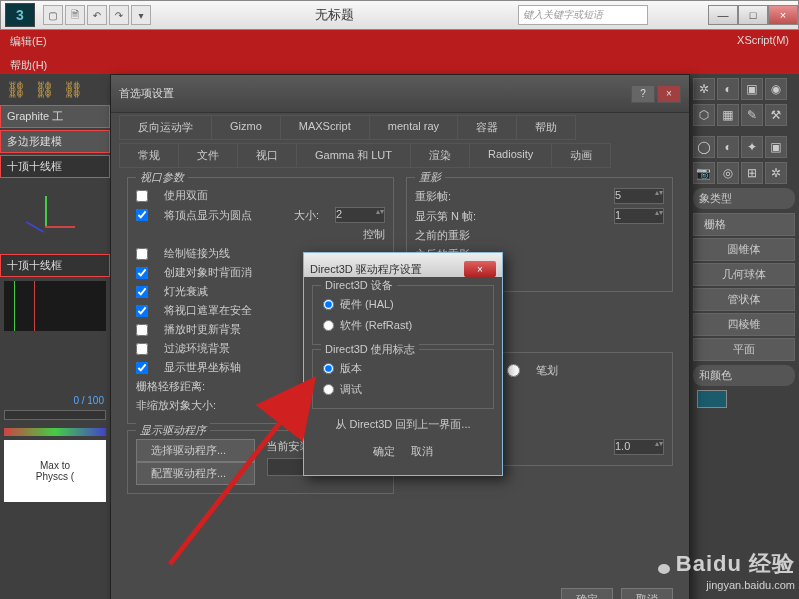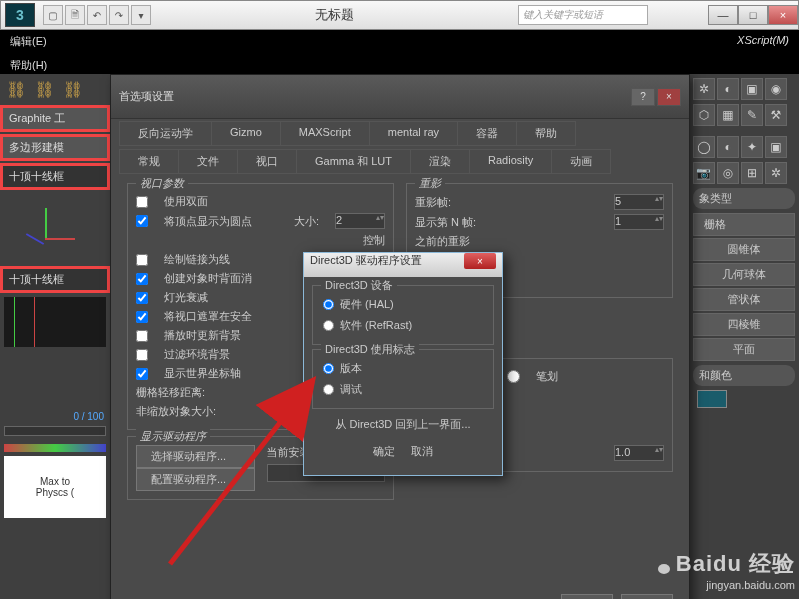--- a/index.html
+++ b/index.html
@@ -10,29 +10,29 @@
 .titlebar { height: 30px; background: linear-gradient(to bottom, #f8f8f8, #e0e0e0); display: flex; align-items: center; border: 1px solid #888; }
 .titlebar .logo { width: 30px; height: 24px; background: #0a3640; margin: 0 4px; border: 1px solid #444; display: flex; align-items: center; justify-content: center; color: #6bc0cc; font-weight: bold; font-size: 14px; }
 .titlebar .quick-tools { display: flex; gap: 2px; margin-left: 4px; }
 .titlebar .quick-tools .tbtn { width: 20px; height: 20px; background: #e8e8e8; border: 1px solid #aaa; display: flex; align-items: center; justify-content: center; color: #555; font-size: 10px; }
 .titlebar .title { flex: 1; text-align: center; color: #333; font-size: 13px; }
 .titlebar .search { width: 130px; height: 20px; background: #fff; border: 1px solid #aaa; color: #999; padding: 0 4px; font-style: italic; font-size: 10px; line-height: 18px; }
 .titlebar .win-controls { display: flex; margin-left: auto; }
 .titlebar .win-controls .wbtn { width: 30px; height: 20px; background: linear-gradient(to bottom,#f0f0f0,#d0d0d0); border: 1px solid #888; display: flex; align-items: center; justify-content: center; color: #333; }
 .titlebar .win-controls .wbtn.close { background: linear-gradient(to bottom,#e89090,#c05050); color: #fff; }
 
-.menubar { height: 24px; background: #000000; display: flex; color: #ddd; }
+.menubar { height: 24px; background: #b91c1c; display: flex; color: #ddd; }
 .menubar .mitem { padding: 4px 10px; }
-.menubar .mitem.right { margin-left: auto; font-style: italic; }
+.menubar .mitem.right { margin-left: auto; }
 
 .main-area { position: relative; height: 545px; background: #494949; }
 
 
 .left-panel { position: absolute; left: 0; top: 0; width: 110px; height: 100%; background: #3f3f3f; }
-.left-panel .section-header { background: #555; color: #ddd; padding: 3px 6px; font-size: 11px; border: 3px solid #ef4444; margin-bottom: 2px; }
+.left-panel .section-header { background: #555; color: #ddd; padding: 3px 6px; font-size: 11px; border: 1px solid #ef4444; margin-bottom: 2px; }
 .left-panel .link-icons { display: flex; gap: 8px; padding: 6px; }
 .left-panel .link-icons span { color: #d4a84a; font-size: 16px; }
 .left-panel .axis-widget { width: 60px; height: 60px; margin: 8px auto; position: relative; }
 .left-panel .axis-widget .ax { position: absolute; }
 .left-panel .axis-widget .ax.red { width: 30px; height: 2px; background: #c44; top: 40px; left: 20px; }
 .left-panel .axis-widget .ax.green { width: 2px; height: 30px; background: #4c4; top: 10px; left: 20px; }
 .left-panel .axis-widget .ax.blue { width: 20px; height: 2px; background: #44c; top: 40px; left: 0; transform: rotate(30deg); }
 .left-panel .graph { height: 50px; background: #1a1a1a; margin: 4px; position: relative; }
 .left-panel .graph .line { position: absolute; width: 1px; height: 100%; background: #4c4; }
 .left-panel .slider-area { padding: 4px; display: flex; align-items: center; gap: 4px; }
@@ -42,42 +42,42 @@
 
 .right-panel { position: absolute; right: 0; top: 0; width: 110px; height: 100%; background: #3f3f3f; padding: 4px; }
 .right-panel .tool-row { display: flex; gap: 2px; margin-bottom: 4px; flex-wrap: wrap; }
 .right-panel .tool-row .tb { width: 22px; height: 22px; background: #555; border: 1px solid #666; display: flex; align-items: center; justify-content: center; font-size: 12px; }
 .right-panel .panel-header { background: #555; padding: 3px 6px; font-size: 11px; margin: 4px 0; border-radius: 9px; }
 .right-panel .obj-btn { background: #5a5a5a; border: 1px solid #666; padding: 3px; text-align: center; font-size: 11px; margin-bottom: 2px; }
 .right-panel .color-swatch { width: 30px; height: 18px; background: #1a5c6b; border: 1px solid #888; margin: 4px; }
 
 
 .prefs-dialog { position: absolute; left: 110px; top: 0; width: 580px; height: 570px; background: #4a4a4a; border: 1px solid #222; box-shadow: 4px 4px 10px rgba(0,0,0,0.5); }
-.prefs-dialog .dlg-title { height: 44px; background: linear-gradient(to bottom,#5a5a5a,#444); display: flex; align-items: center; padding: 10px 8px; color: #ddd; border-bottom: 1px solid #333; }
+.prefs-dialog .dlg-title { height: 38px; background: linear-gradient(to bottom,#5a5a5a,#444); display: flex; align-items: center; padding: 10px 8px; color: #ddd; border-bottom: 1px solid #333; }
 .prefs-dialog .dlg-title .spacer { flex: 1; }
 .prefs-dialog .dlg-title .wbtn { width: 24px; height: 18px; background: #666; border: 1px solid #555; margin-left: 2px; display: flex; align-items: center; justify-content: center; font-size: 10px; }
 .prefs-dialog .dlg-title .wbtn.close { background: #a04040; }
 .prefs-dialog .tabs { display: flex; flex-wrap: wrap; padding: 2px 8px; gap: 0; }
 .prefs-dialog .tabs .tab { padding: 4px 18px; color: #ccc; font-size: 11px; border: 1px solid #555; background: #4a4a4a; margin-right: -1px; margin-bottom: -1px; }
 .prefs-dialog .content { padding: 8px 16px; position: relative; height: 450px; }
 .prefs-dialog .group { border: 1px solid #666; padding: 8px; margin-bottom: 6px; position: relative; }
 .prefs-dialog .group-title { position: absolute; top: -8px; left: 8px; background: #4a4a4a; padding: 0 4px; font-size: 11px; font-style: italic; }
 .prefs-dialog .check-row { display: flex; align-items: center; gap: 16px; padding: 2px 0; font-size: 11px; }
 .prefs-dialog .check-row input[type=checkbox] { width: 12px; height: 12px; }
 .prefs-dialog .check-row .label { flex: 1; }
 .prefs-dialog .check-row .spin { width: 50px; height: 16px; background: #3a3a3a; border: 1px solid #666; }
 .prefs-dialog .spin.arrows::after { content: "▴▾"; float: right; font-size: 8px; line-height: 8px; color: #888; }
 .prefs-dialog .two-col { display: flex; gap: 12px; }
 .prefs-dialog .col { flex: 1; }
 .prefs-dialog .btn { background: #5a5a5a; border: 1px solid #777; padding: 3px 14px; color: #ccc; font-size: 11px; display: inline-block; }
 .prefs-dialog .bottom-bar { position: absolute; bottom: 8px; right: 16px; display: flex; gap: 8px; }
 
 
 .d3d-dialog { position: absolute; left: 303px; top: 178px; width: 200px; background: #4a4a4a; border: 1px solid #8bb8d8; box-shadow: 4px 4px 12px rgba(0,0,0,0.6); z-index: 10; }
-.d3d-dialog .dlg-title { height: 24px; background: linear-gradient(to bottom,#eee,#ccc); display: flex; align-items: flex-start; padding: 0 6px; color: #333; font-size: 11px; }
+.d3d-dialog .dlg-title { height: 24px; background: linear-gradient(to bottom,#eee,#ccc); display: flex; align-items: flex-end; padding: 0 6px; color: #333; font-size: 11px; }
 .d3d-dialog .dlg-title .spacer { flex: 1; }
 .d3d-dialog .dlg-title .close { width: 32px; height: 16px; background: linear-gradient(to bottom,#e06060,#b02020); color: #fff; display: flex; align-items: center; justify-content: center; font-size: 10px; border-radius: 2px; }
 .d3d-dialog .content { padding: 8px; }
 .d3d-dialog .group { border: 1px solid #666; padding: 8px 10px; margin-bottom: 4px; position: relative; }
 .d3d-dialog .group-title { position: absolute; top: -8px; left: 8px; background: #4a4a4a; padding: 0 4px; font-size: 11px; }
 .d3d-dialog .radio-row { display: flex; align-items: center; gap: 6px; padding: 3px 0; font-size: 11px; }
 .d3d-dialog .radio-row input { width: 11px; height: 11px; }
 .d3d-dialog .link-btn { text-align: center; padding: 4px; font-size: 11px; margin: 4px 0; }
 .d3d-dialog .btns { display: flex; justify-content: center; gap: 16px; padding: 4px 0 8px; }
 

